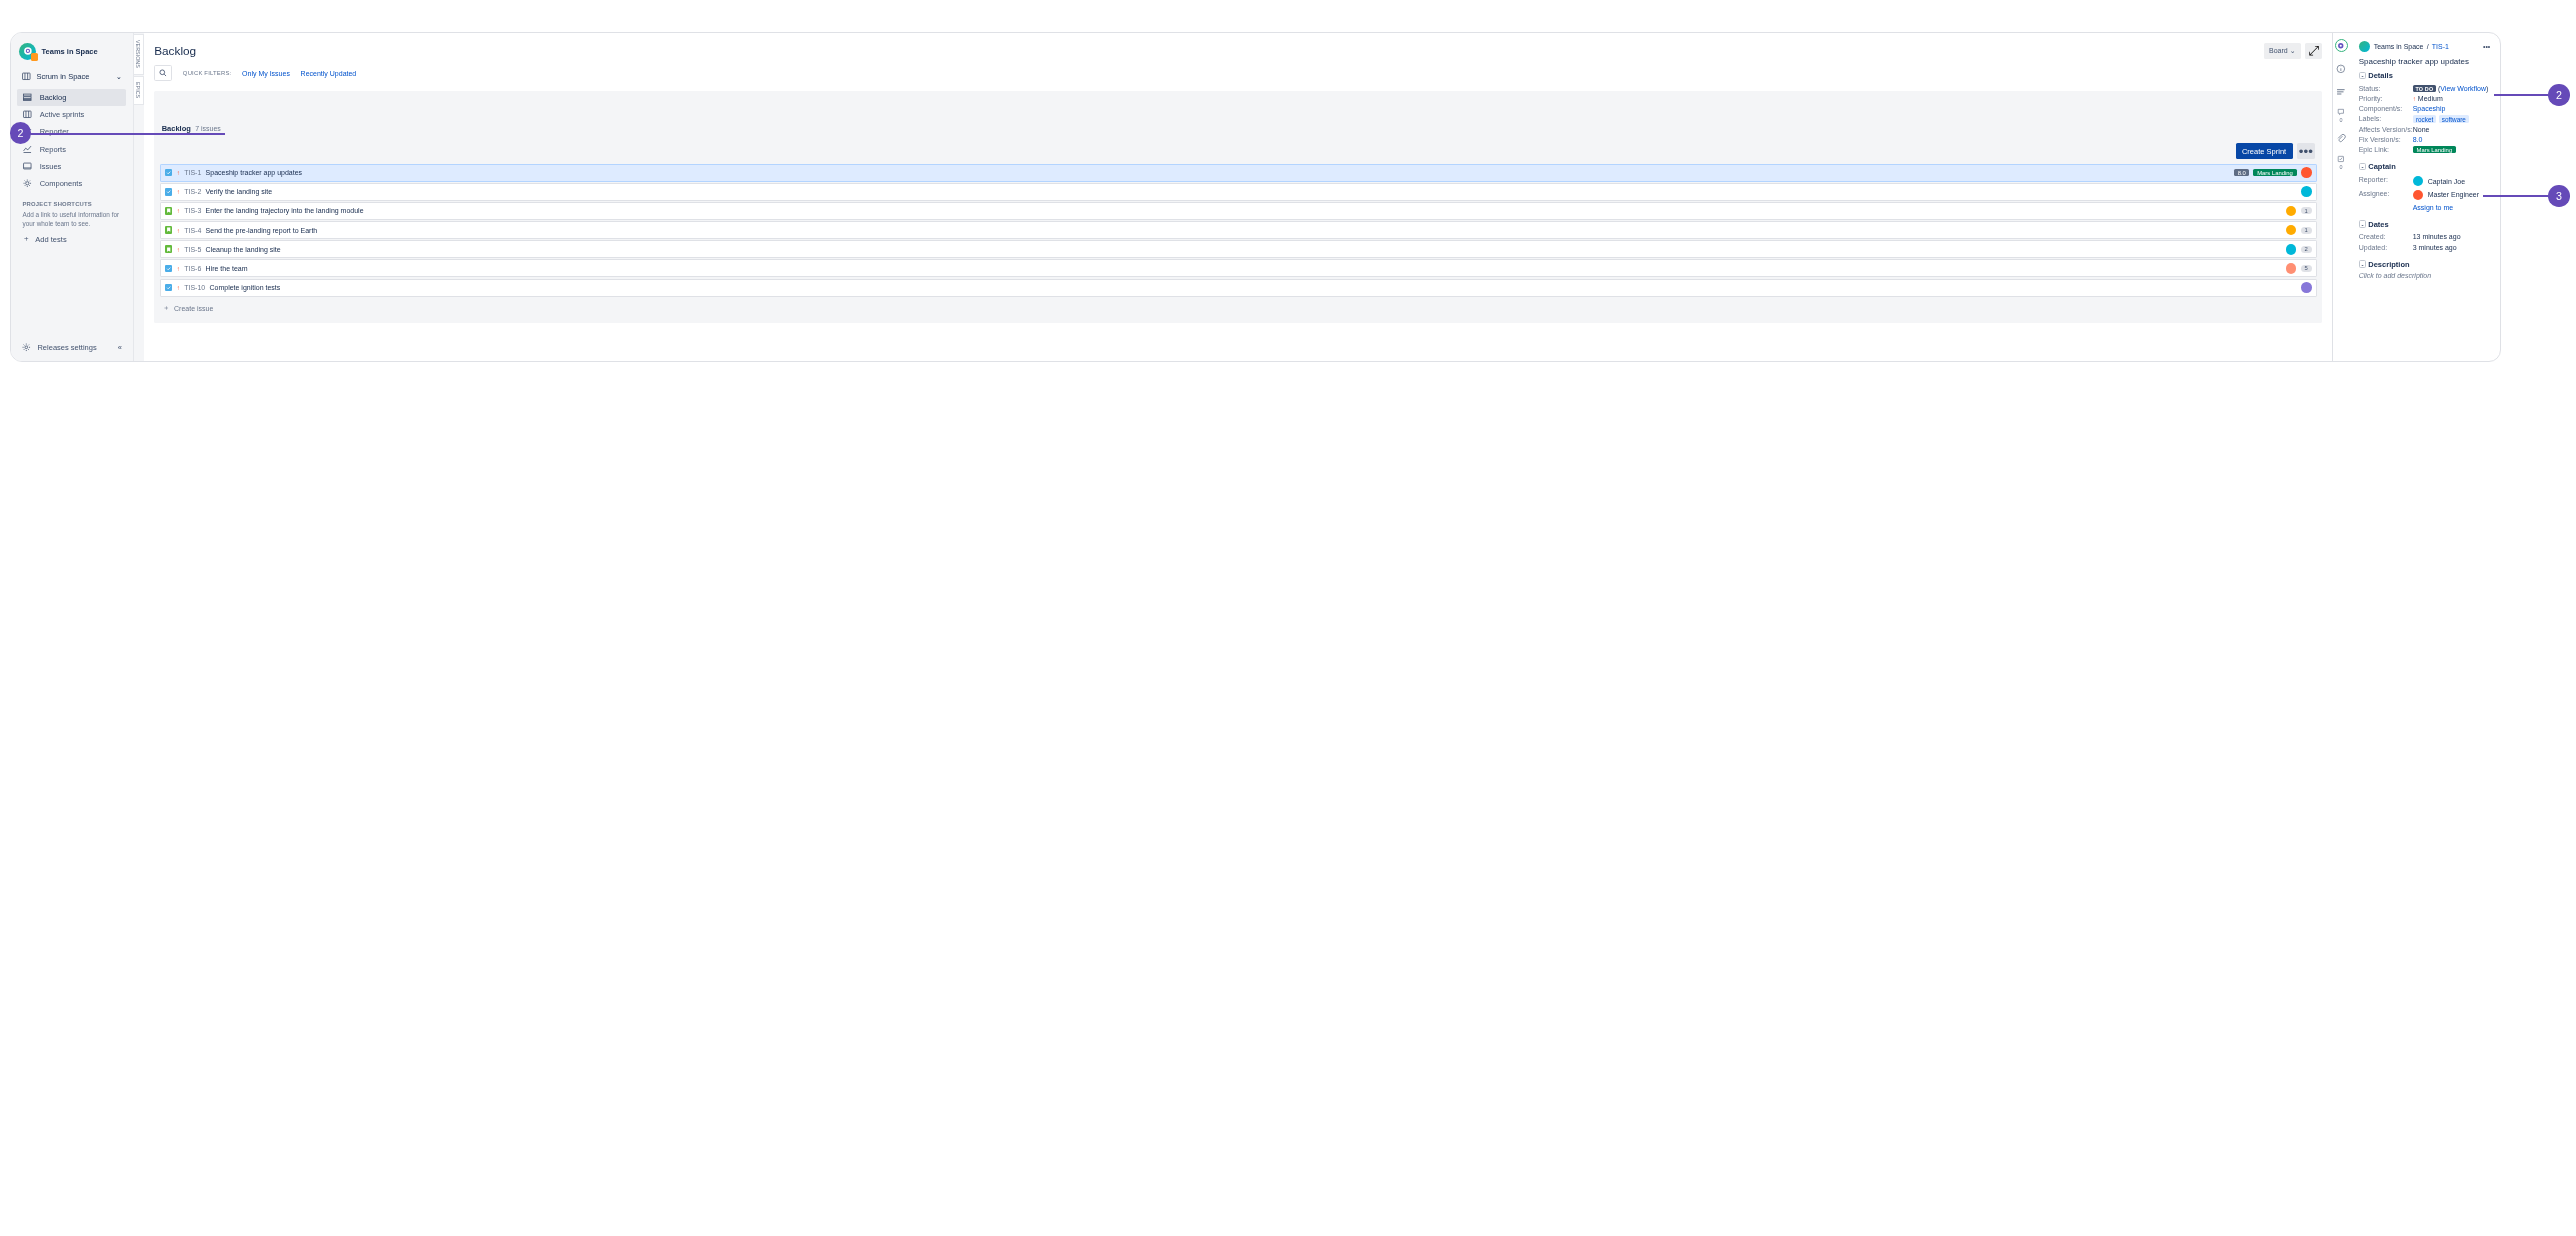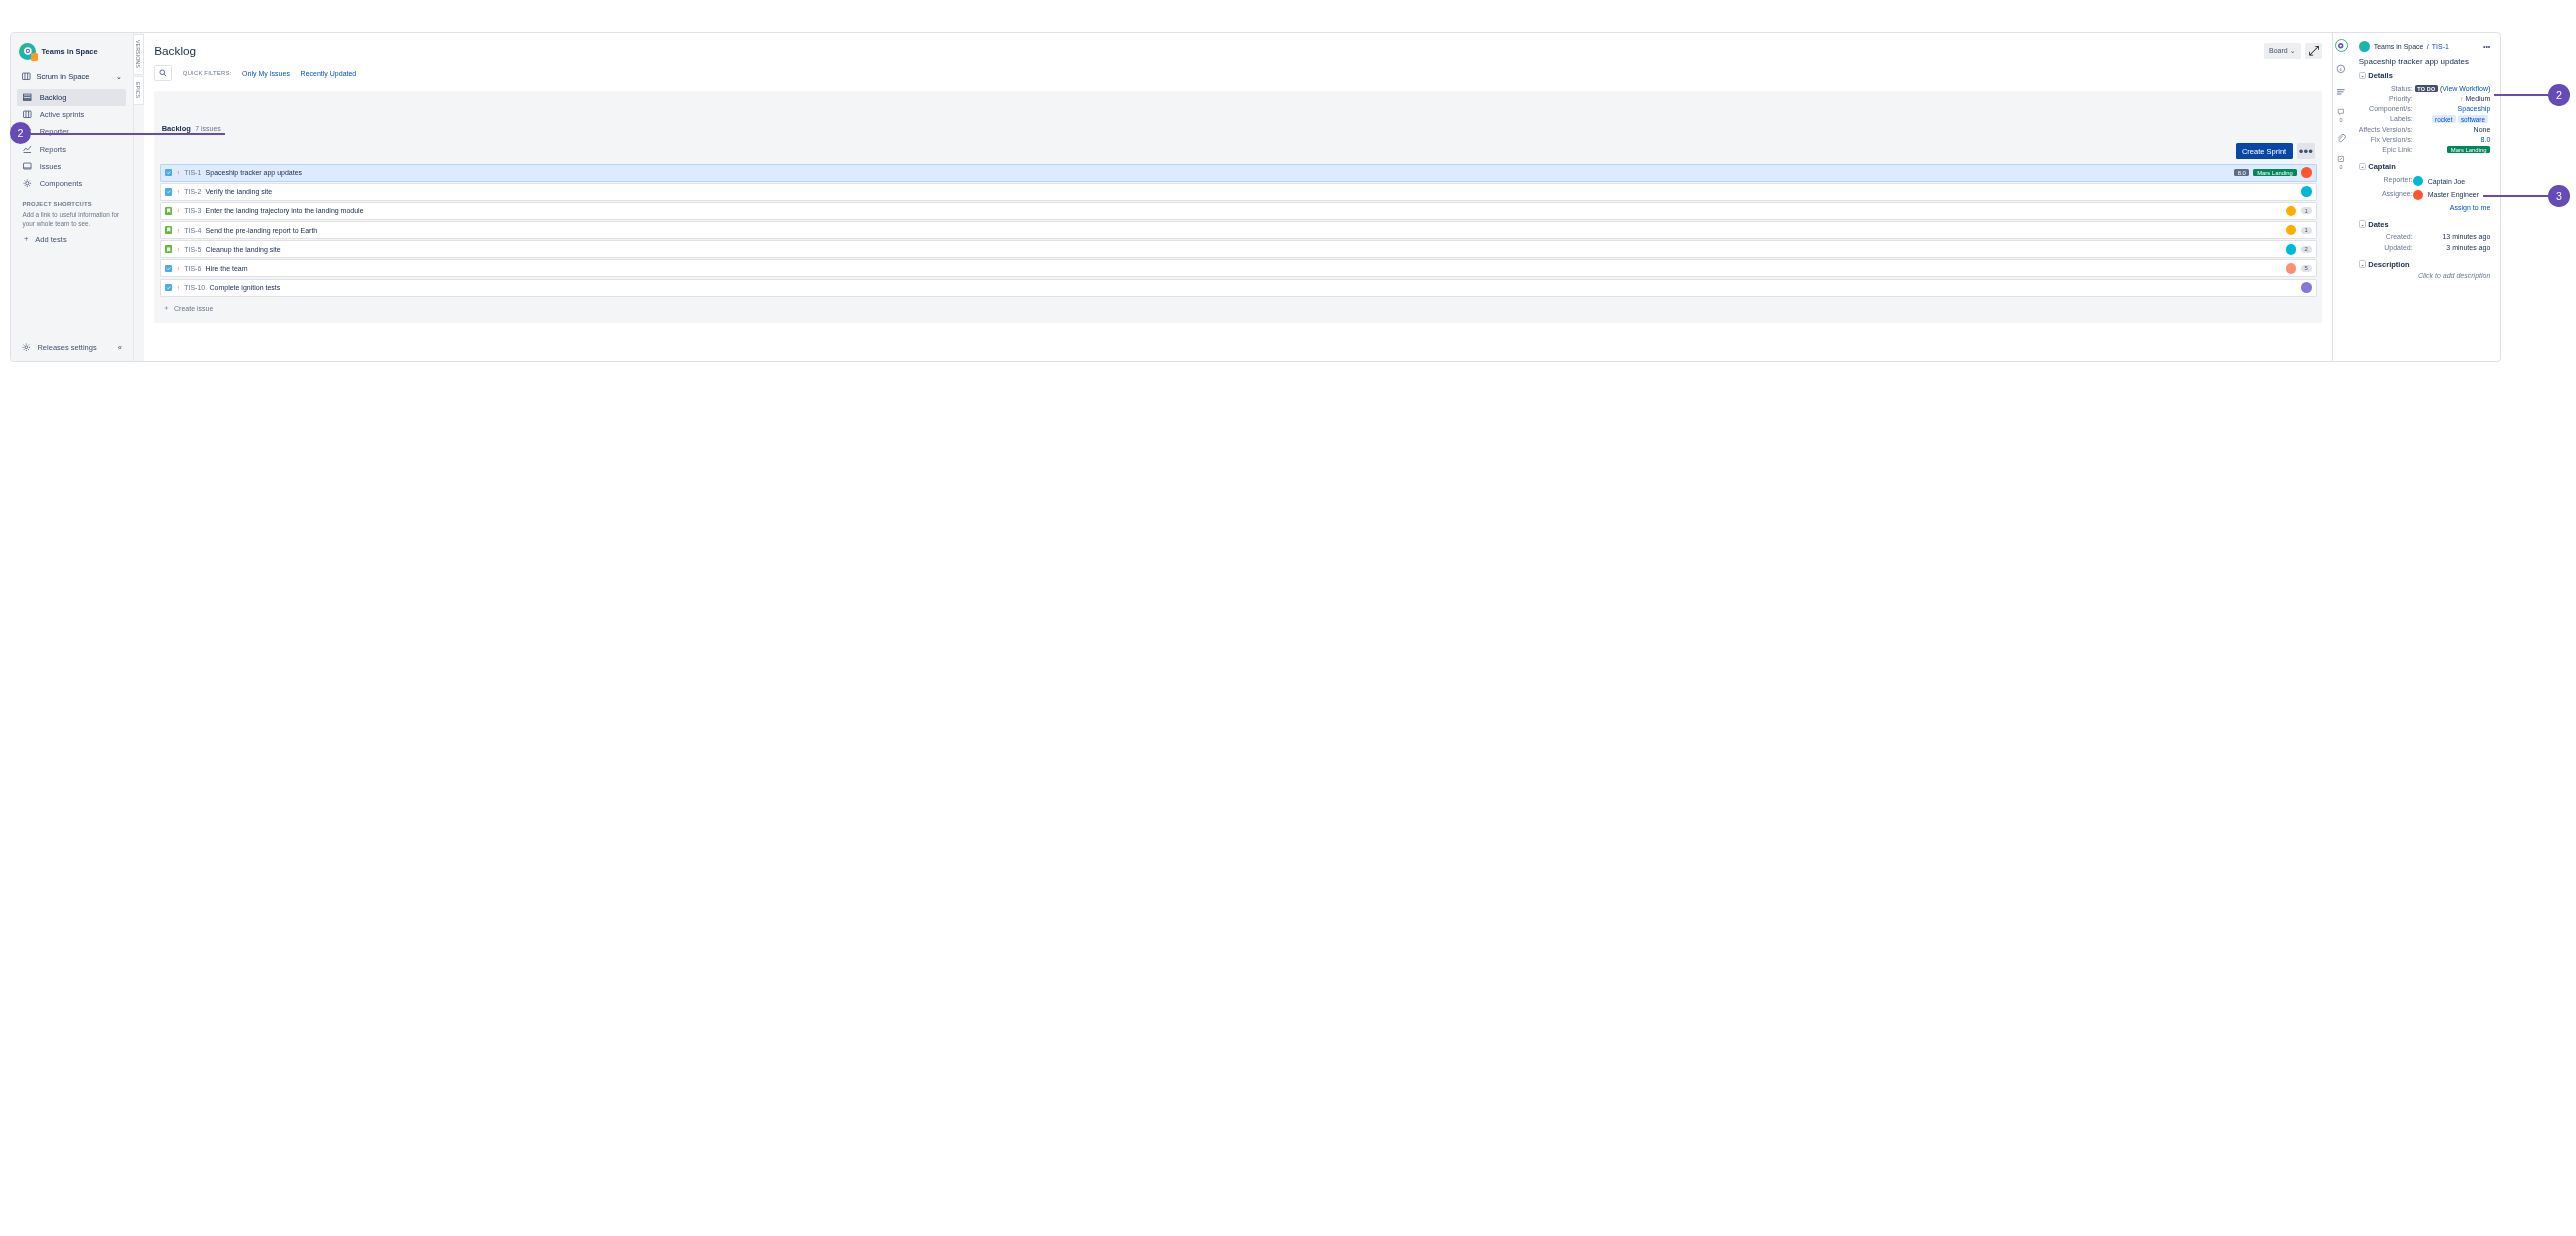--- a/index.html
+++ b/index.html
@@ -1,18 +1,18 @@
 <!DOCTYPE html>
 <html style="font-size:8.6px"><head>
 <meta charset="utf-8">
 <style>
 * { box-sizing: border-box; margin: 0; padding: 0; }
 body { font-family: -apple-system, BlinkMacSystemFont, "Segoe UI", sans-serif; background: #fff; color: #172B4D; font-size: 7.5px; }
 .app-wrapper { position: relative; padding: 32px 75px 10.7px 9.7px; }
-.app { display: flex; border: 0.5px solid #DFE1E6; border-radius: 4px; overflow: hidden; height: 330px; background: #fff; }
+.app { display: flex; border: 0.5px solid #DFE1E6; border-radius: 12px; overflow: hidden; height: 330px; background: #fff; }
 
 
 .sidebar { width: 122px; background: #F4F5F7; display: flex; flex-direction: column; padding: 9.7px 6.4px 5.4px; flex-shrink: 0; }
 .sb-project { display: flex; align-items: center; gap: 5.4px; margin-bottom: 8.6px; padding-left: 2.1px; }
 .sb-project-logo { width: 17px; height: 17px; border-radius: 50%; background: linear-gradient(135deg,#36B37E,#00B8D9); position: relative; }
 .sb-project-logo::after { content: ''; position: absolute; bottom: -1.1px; right: -2.1px; width: 7.5px; height: 7.5px; background: #FF991F; border-radius: 1.6px; }
 .sb-project-logo svg { position: absolute; top: 2.7px; left: 2.7px; }
 .sb-project-name { font-weight: 600; font-size: 7.5px; }
 .sb-board-select { display: flex; align-items: center; gap: 5.4px; padding: 3.2px 4.3px; margin-bottom: 4.3px; cursor: pointer; }
 .sb-board-select .chev { margin-left: auto; }
@@ -69,21 +69,21 @@
 .act-icon { width: 17px; height: 15px; display: flex; flex-direction: column; align-items: center; justify-content: center; color: #6B778C; cursor: pointer; font-size: 5.9px; }
 .act-icon.round { width: 13px; height: 13px; border-radius: 50%; border: 1.1px solid #36B37E; }
 
 
 .details { width: 151px; padding: 7.5px 9.7px; overflow-y: auto; flex-shrink: 0; }
 .det-bc { display: flex; align-items: center; gap: 3.2px; font-size: 7px; }
 .det-bc-logo { width: 11.8px; height: 11.8px; border-radius: 50%; background: linear-gradient(135deg,#36B37E,#00B8D9); flex-shrink: 0; }
 .det-bc .link { color: #0052CC; }
 .det-bc .more { margin-left: auto; color: #42526E; cursor: pointer; }
 .det-title { font-size: 8px; font-weight: 500; margin-top: 4.3px; margin-bottom: 5.4px; }
-.det-section { margin-bottom: 7.5px; text-align: right; }
+.det-section { margin-bottom: 7.5px; }
 .det-sec-head { display: flex; align-items: center; gap: 2.1px; font-weight: 600; font-size: 7.5px; margin-bottom: 3.2px; cursor: pointer; }
 .det-sec-head .chev-s { border: 0.5px solid #C1C7D0; border-radius: 1.6px; width: 7.5px; height: 7.5px; display: inline-flex; align-items: center; justify-content: center; font-size: 4.8px; color: #42526E; }
 .det-row { display: flex; font-size: 7px; padding: 1.6px 0; }
 .det-label { width: 54px; color: #6B778C; flex-shrink: 0; }
 .det-val { flex: 1; }
 .status-lozenge { background: #42526E; color: #fff; font-size: 5.4px; font-weight: 700; padding: 0.5px 2.7px; border-radius: 1.6px; letter-spacing: 0.2px; }
 .link { color: #0052CC; cursor: pointer; }
 .tag { background: #DEEBFF; color: #0052CC; font-size: 6.4px; padding: 0.5px 3.2px; border-radius: 1.6px; margin-right: 2.1px; }
 .person { display: flex; align-items: center; gap: 4.3px; }
 .desc-placeholder { color: #6B778C; font-style: italic; font-size: 7px; }

